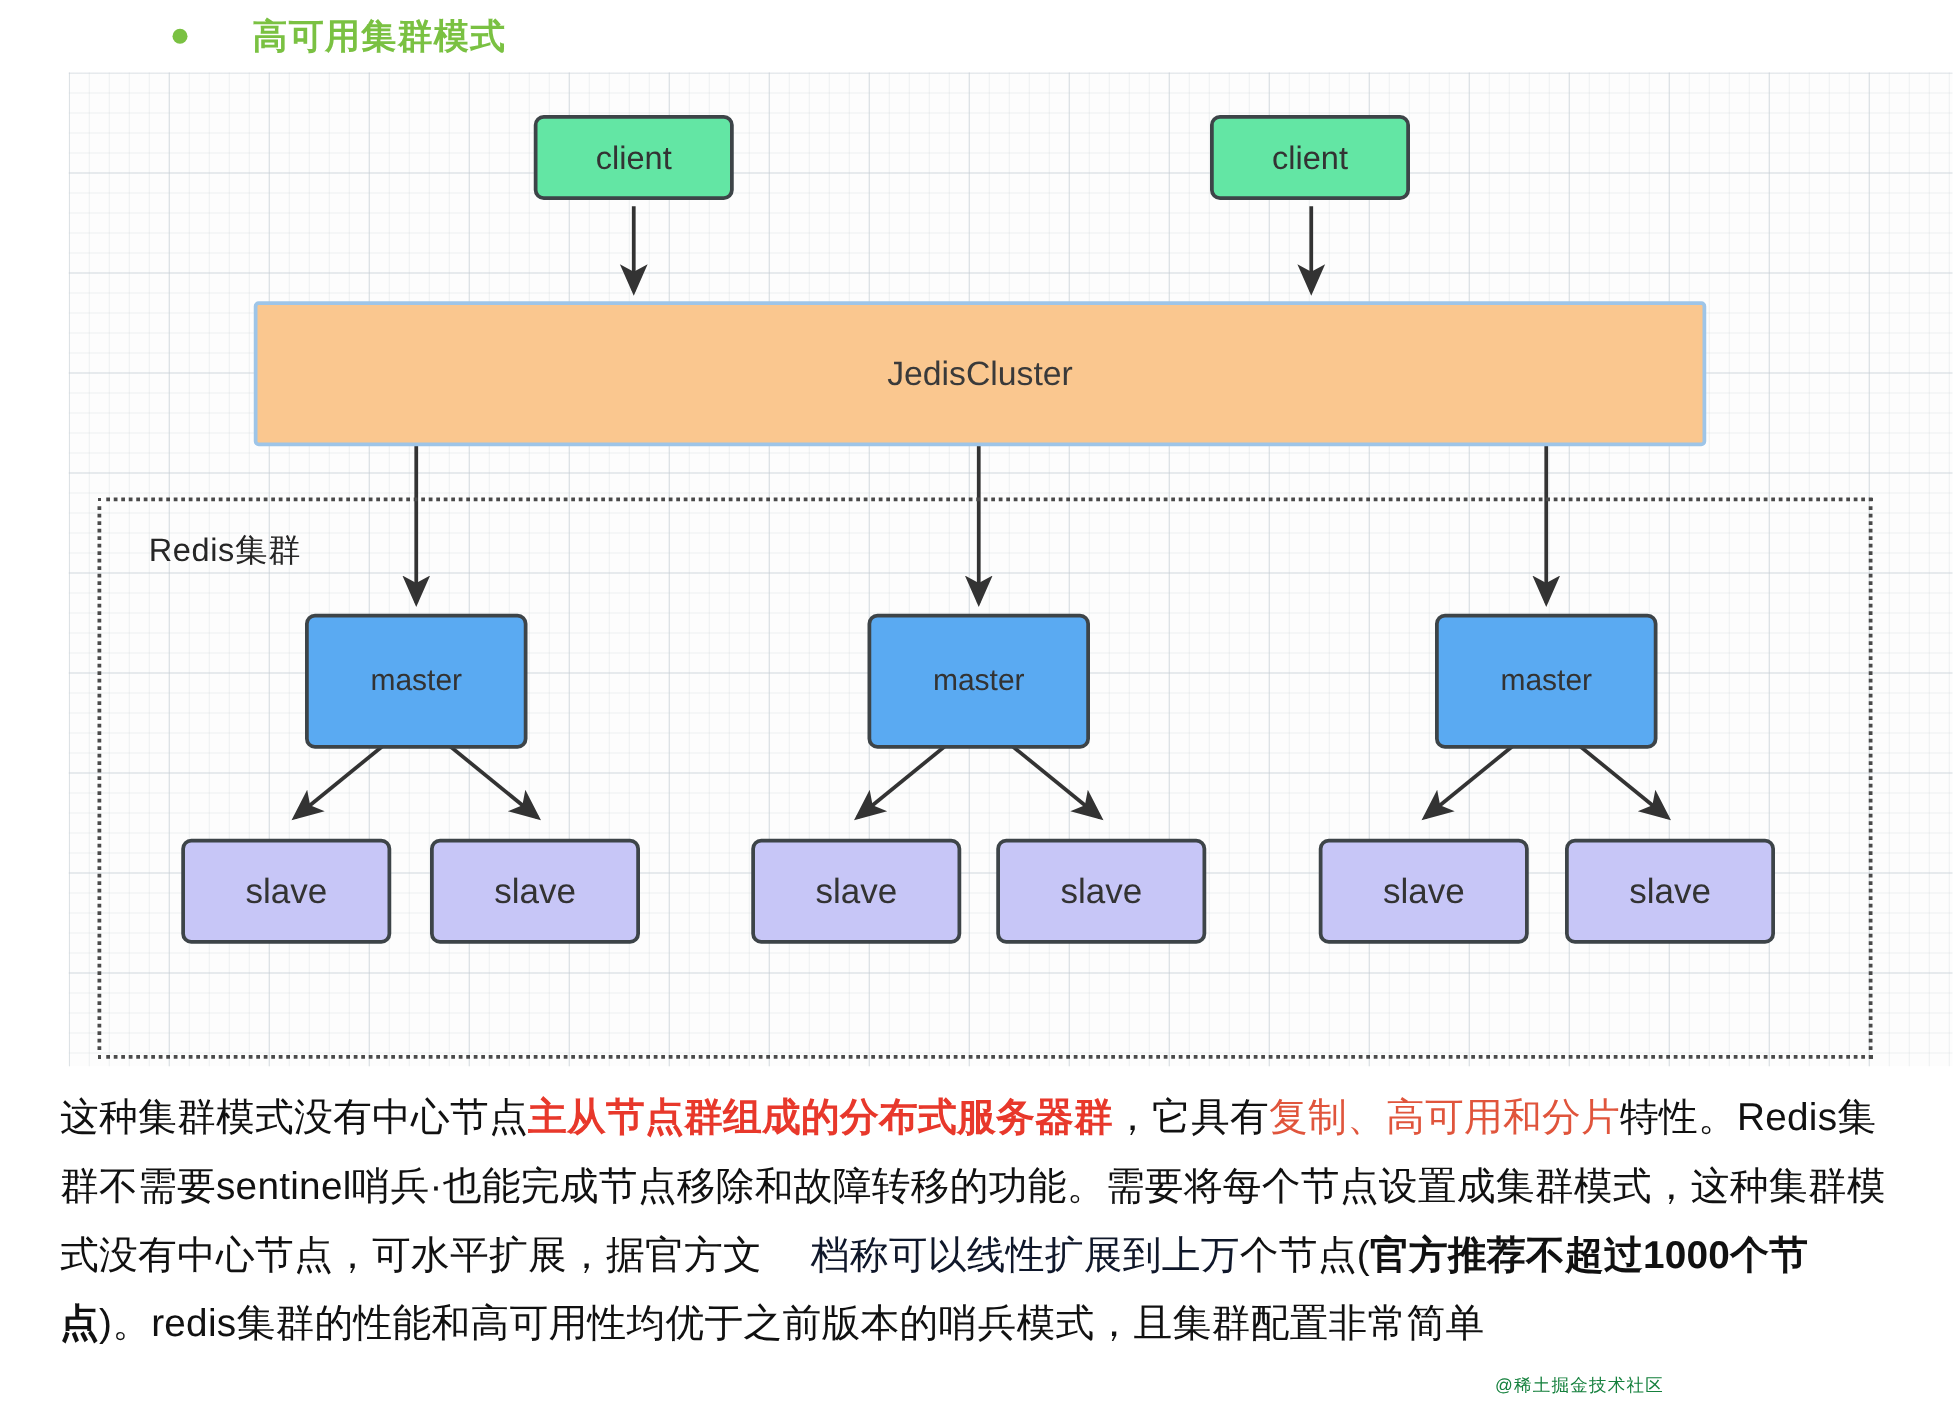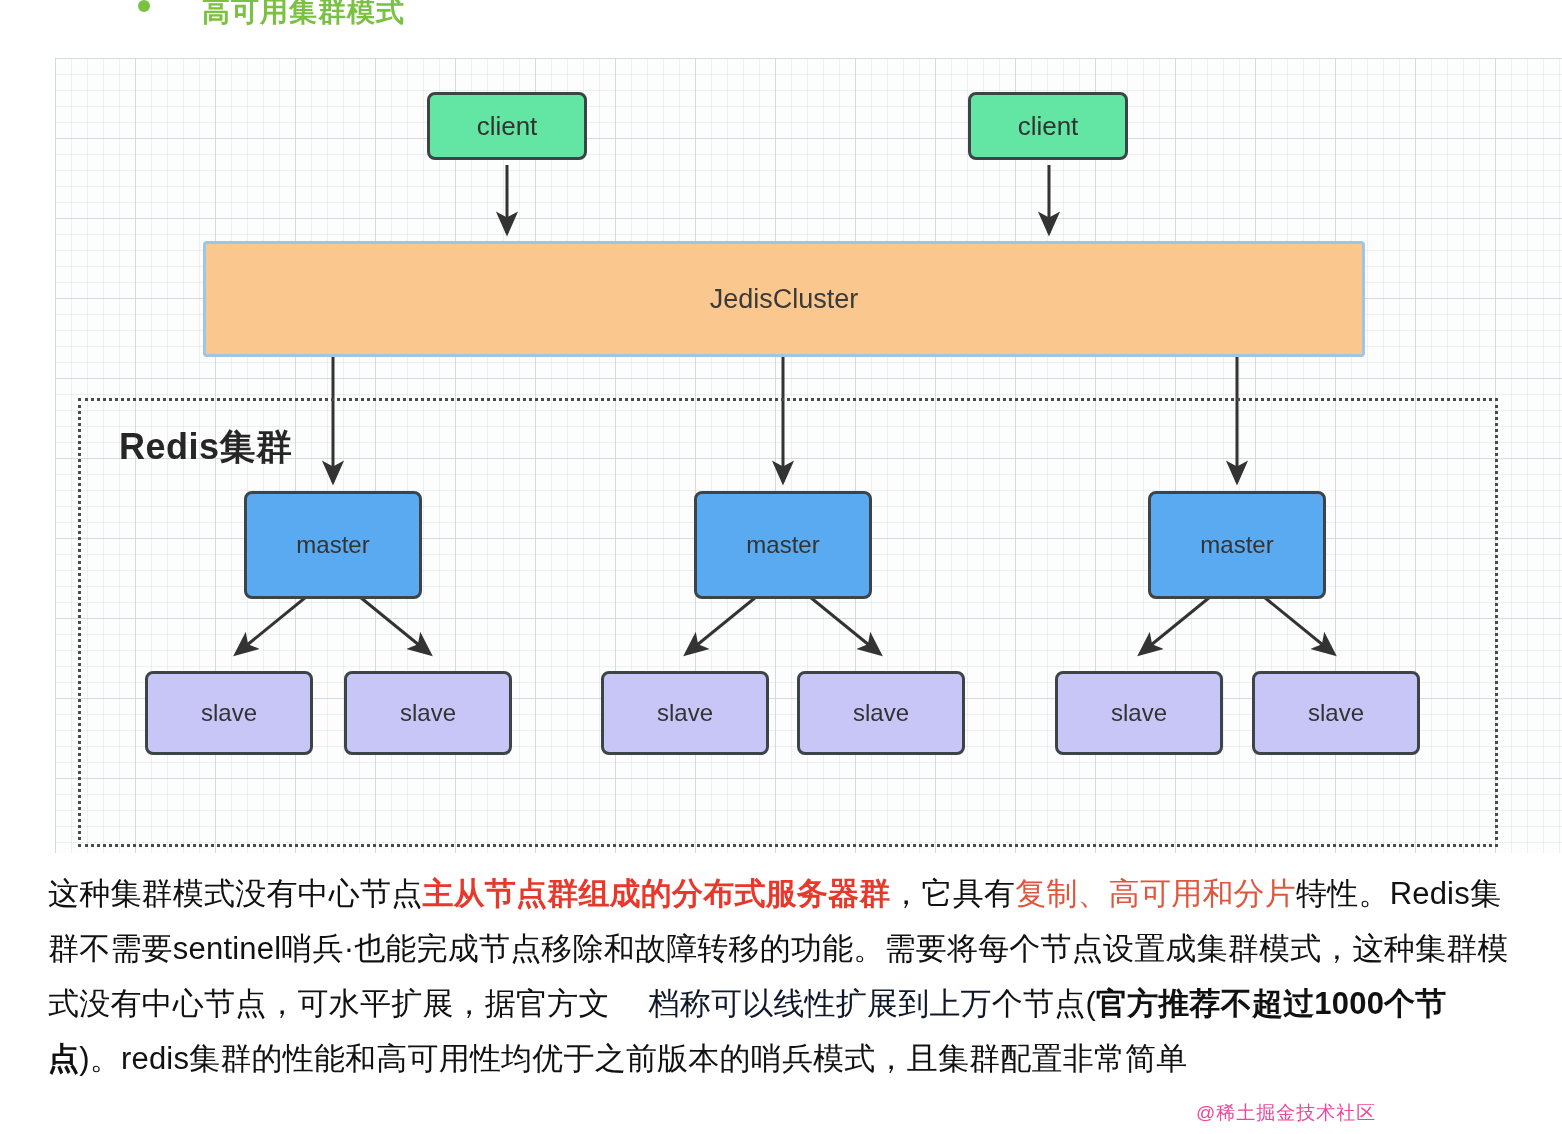--- a/index.html
+++ b/index.html
@@ -15,22 +15,21 @@
     overflow: hidden;
   }
 
   
   #heading {
     position: absolute;
     left: 0; top: 0;
     width: 1334px;
     height: 58px;
     display: flex;
-    align-items: flex-start;
-    font-family: Liberation Mono, monospace;
+    align-items: center;
   }
   #heading .bullet {
     width: 12px; height: 12px;
     border-radius: 50%;
     background: #7ac142;
     margin-left: 138px;
     flex: none;
   }
   #heading .heading-text {
     margin-left: 52px;
@@ -92,40 +91,40 @@
     width: 178px;
     height: 108px;
     font-size: 24px;
     text-align: center;
   }
   .node.slave {
     background: #c7c6f7;
     border: 3px solid #3d4448;
     width: 168px;
     height: 84px;
-    font-size: 24px;
+    font-size: 28px;
   }
 
   
   #cluster-box {
     position: absolute;
     left: 23px;
     top: 340px;
     width: 1420px;
     height: 449px;
     border: 3px dotted #4a4a4a;
     box-sizing: border-box;
     background: transparent;
   }
   #cluster-label {
     position: absolute;
     left: 38px;
     top: 22px;
-    font-size: 36px;
-    font-weight: bold;
+    font-size: 26px;
+    font-weight: normal;
     color: #262626;
     letter-spacing: 0.5px;
   }
 
   svg.edges {
     position: absolute;
     left: 0; top: 0;
     width: 1507px;
     height: 795px;
     pointer-events: none;
@@ -145,22 +144,22 @@
   }
   #paragraph .red { color: #e8382b; font-weight: bold; }
   #paragraph .redorange { color: #e0553c; }
   #paragraph .gray { color: #0f172a; margin-left: 39px; }
   #paragraph .bold { font-weight: bold; }
 
   #watermark {
     position: absolute;
     left: 1196px;
     top: 1100px;
-    font-size: 19px;
-    color: #ec4899;
+    font-size: 14px;
+    color: #15803d;
     letter-spacing: 1px;
     font-family: "Liberation Sans", "DejaVu Sans", sans-serif;
   }
 </style>
 </head>
 <body>
 
 <div id="heading">
   <span class="bullet"></span>
   <span class="heading-text">高可用集群模式</span>

